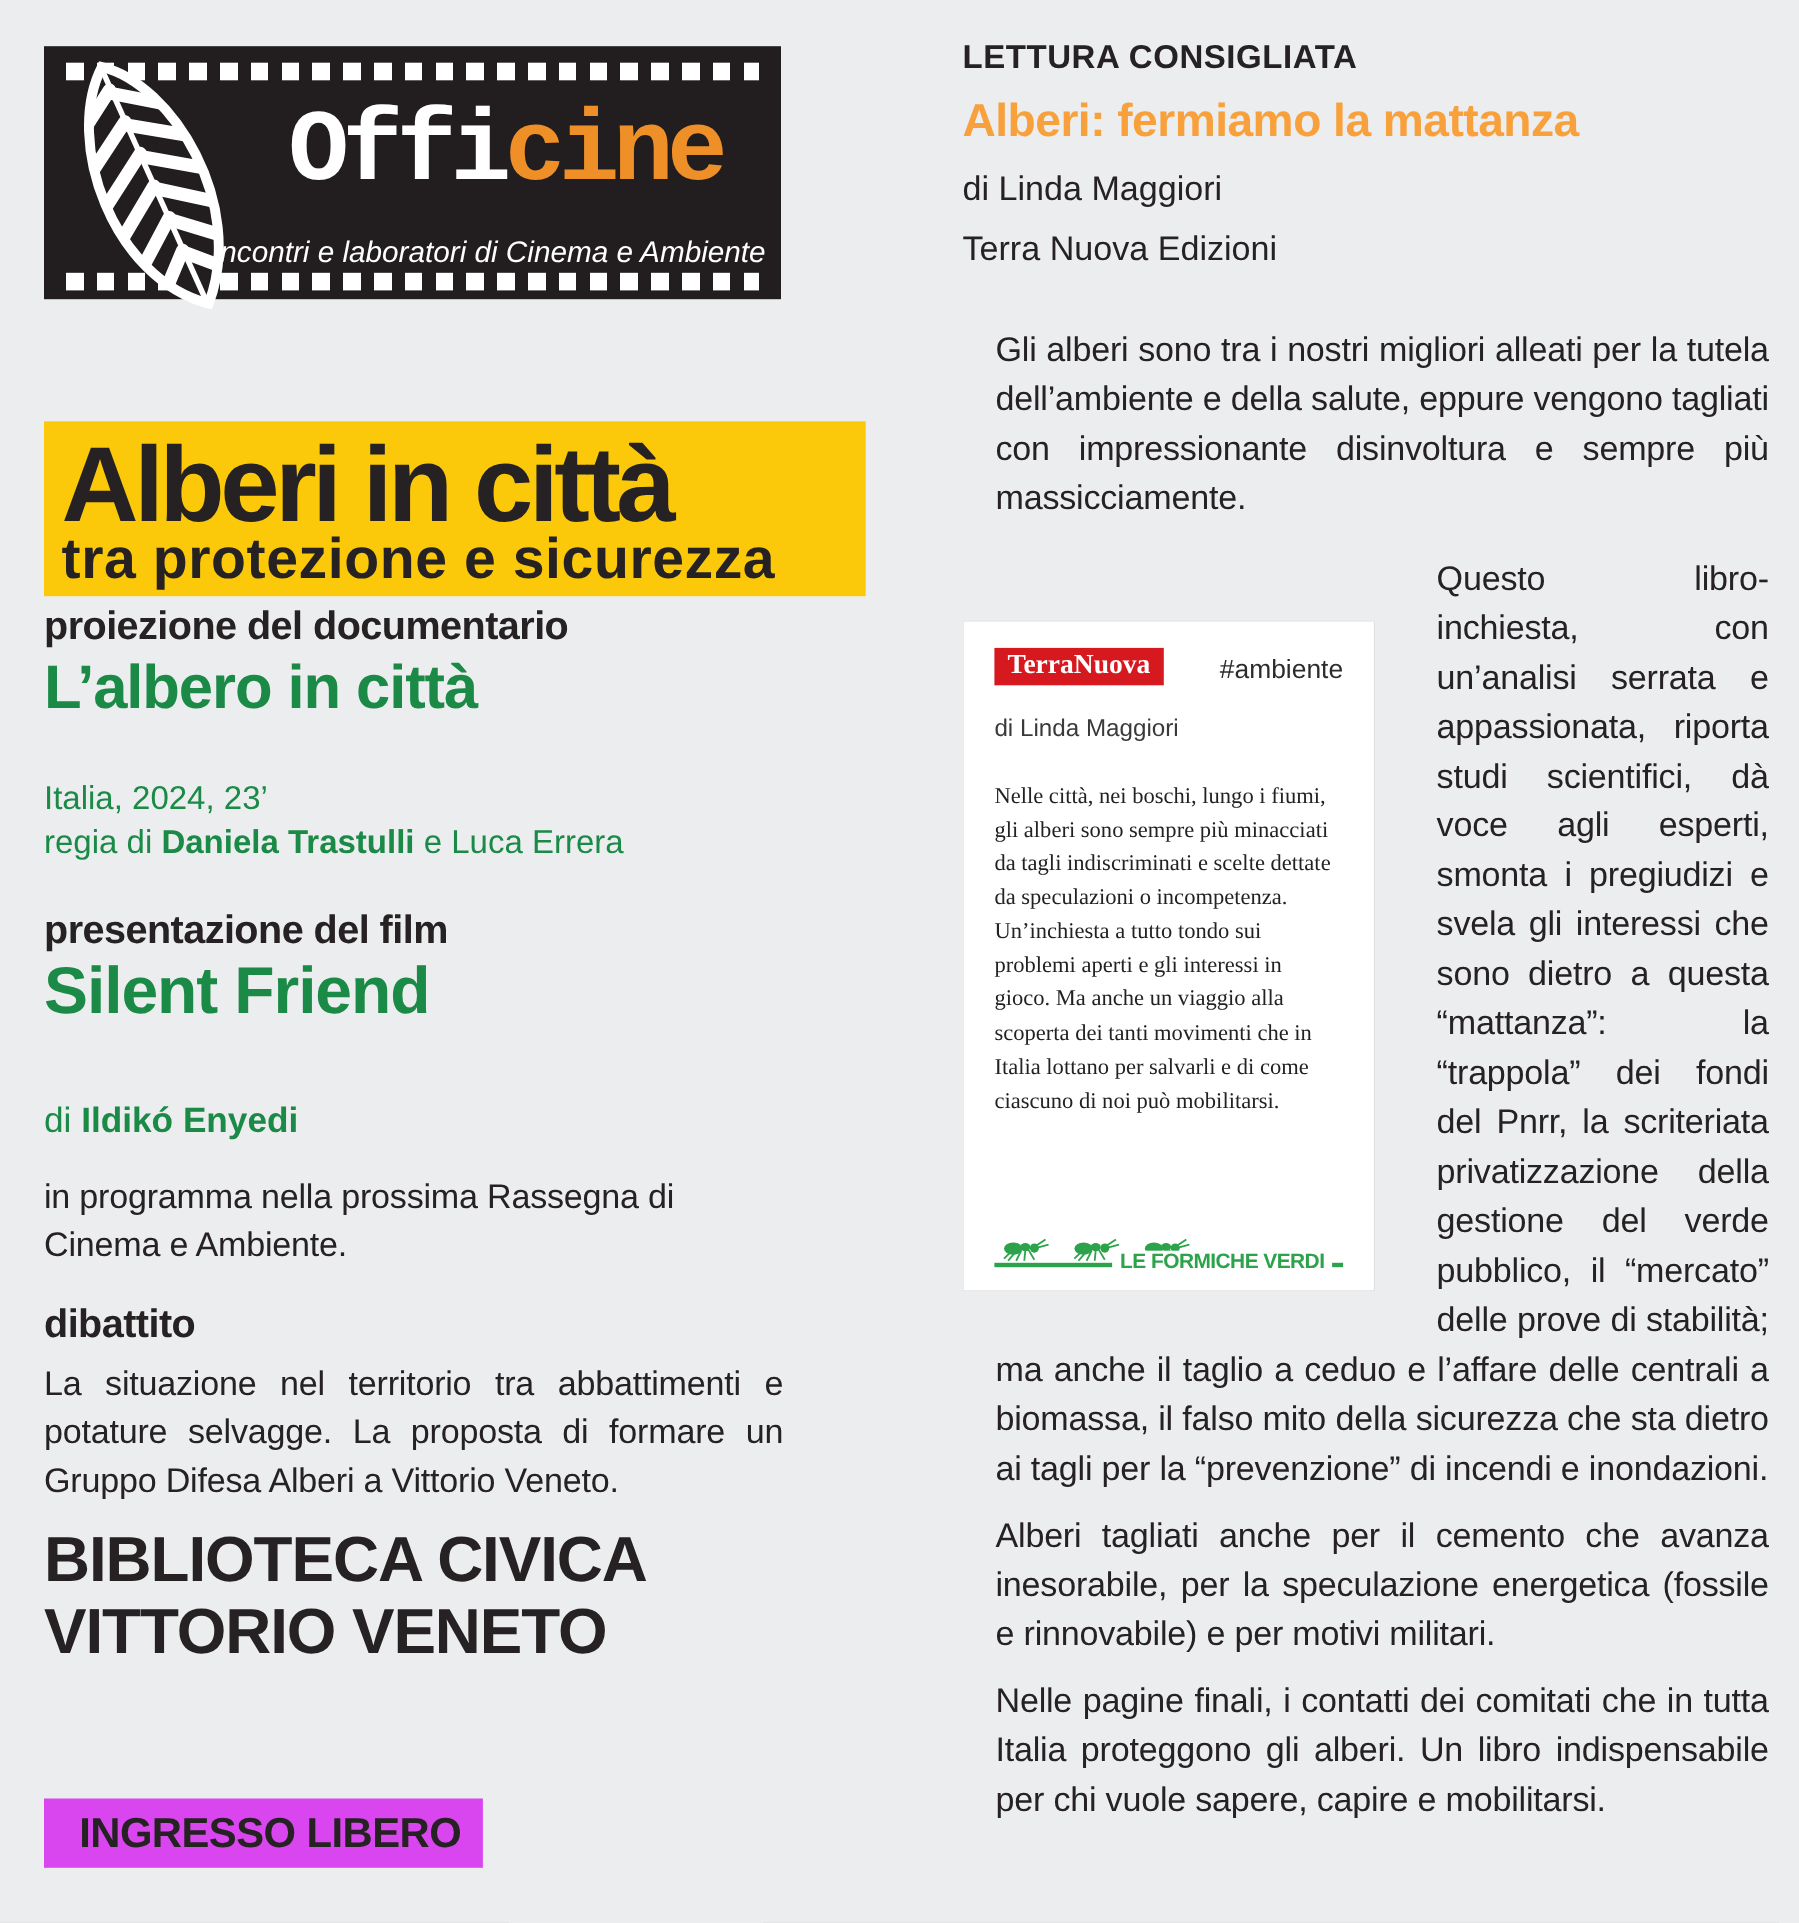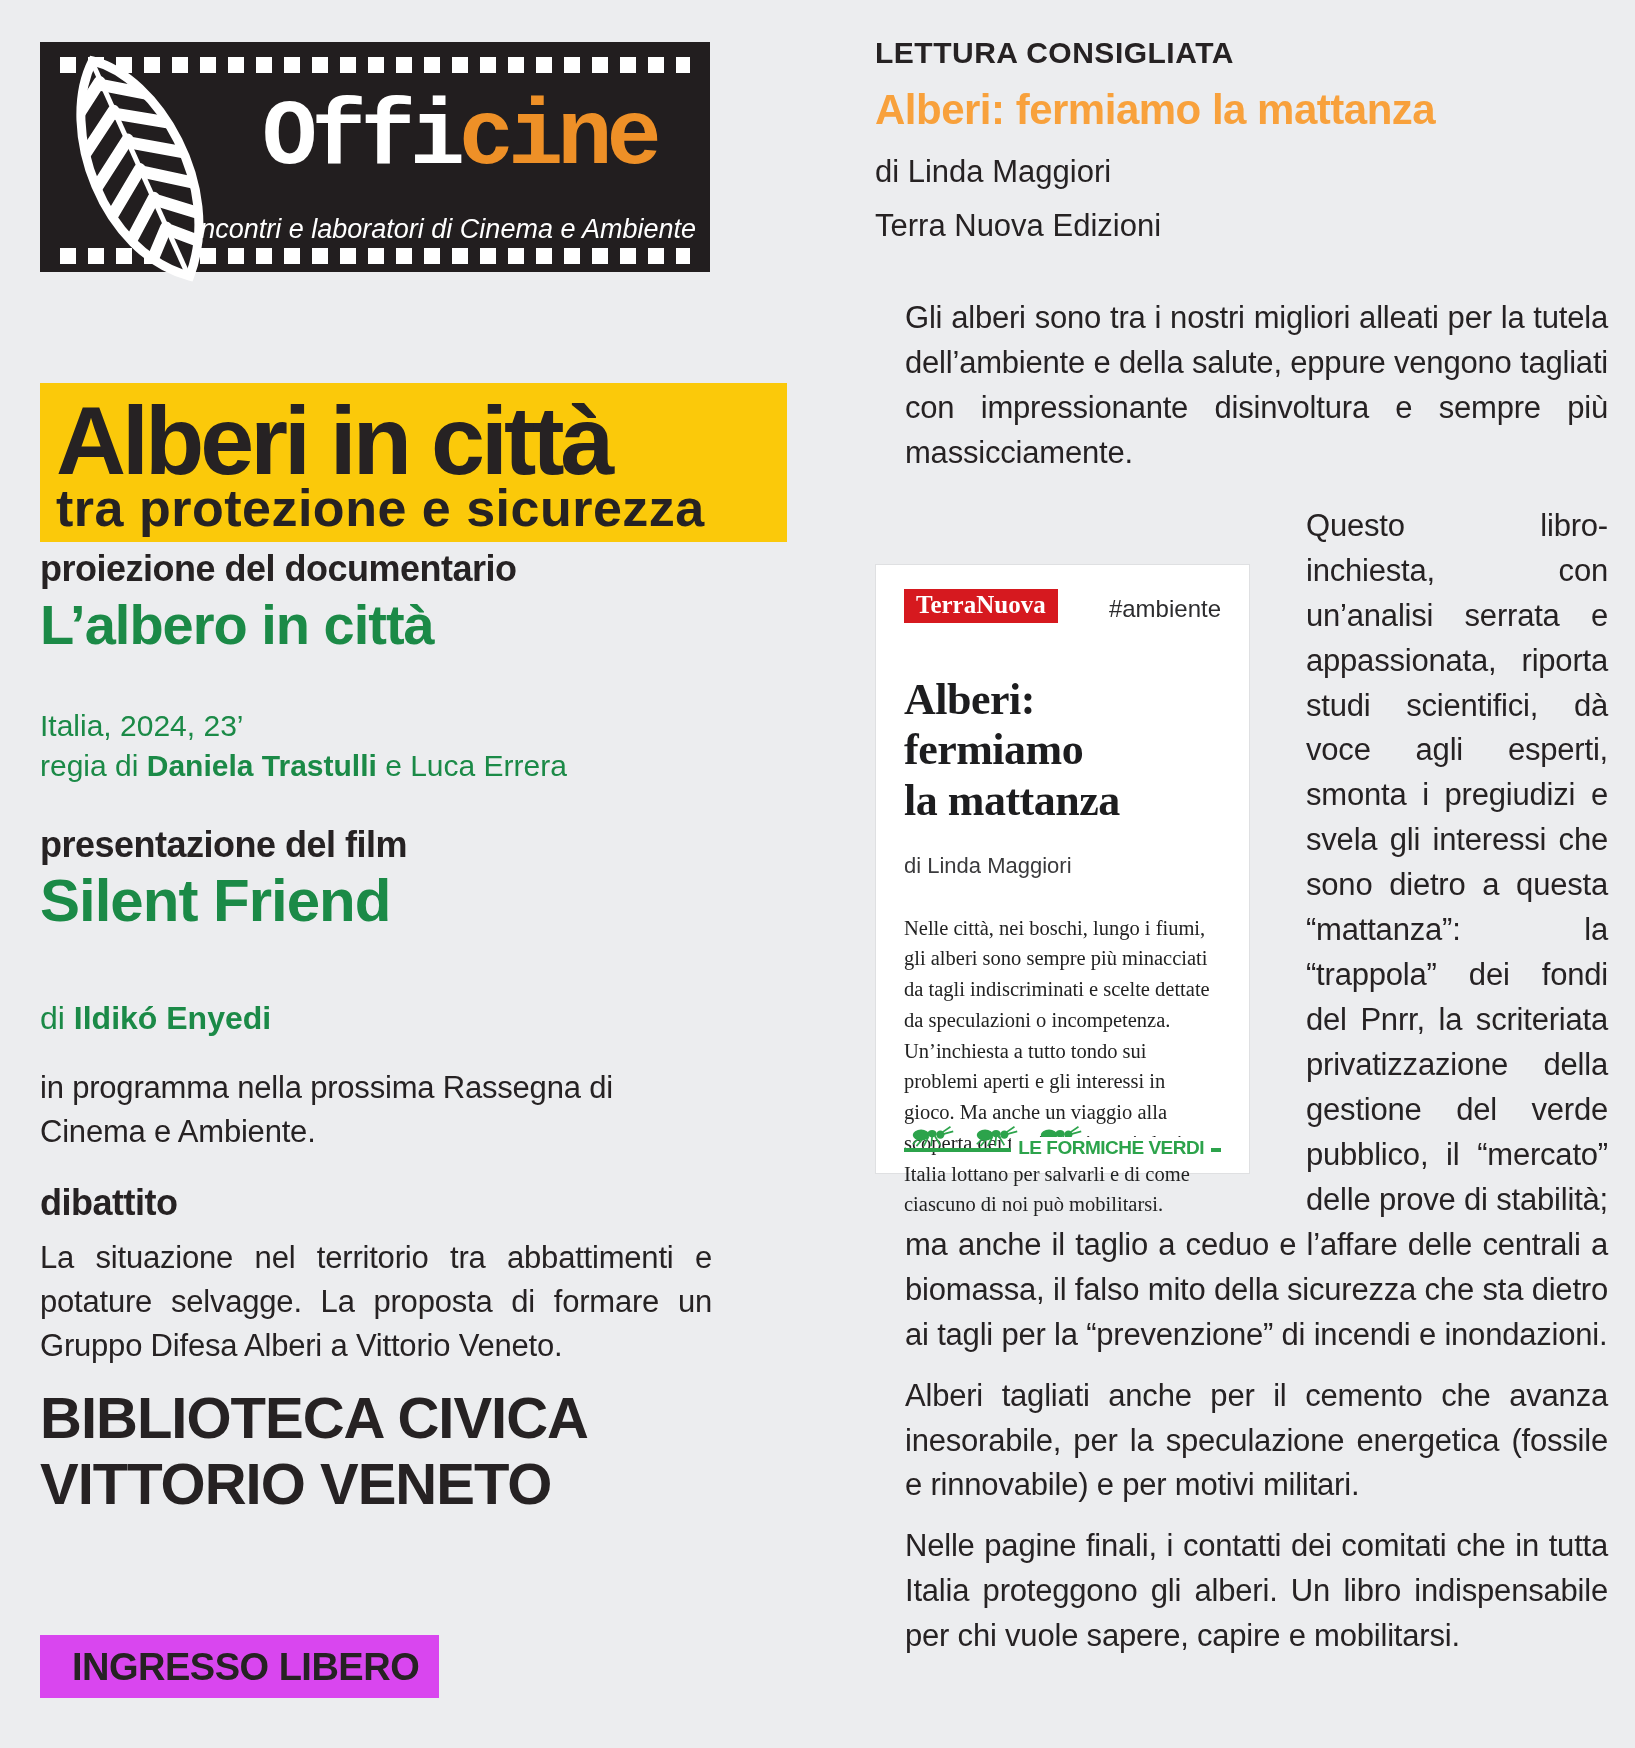--- a/index.html
+++ b/index.html
@@ -147,23 +147,20 @@
     <div class="read-author">di Linda Maggiori</div>
     <div class="read-publisher">Terra Nuova Edizioni</div>
 
     <p class="intro body-text">Gli alberi sono tra i nostri migliori alleati per la tutela dell’ambiente e della salute, eppure vengono tagliati con impressionante disinvoltura e sempre più massicciamente.</p>
 
     <div class="wrapzone">
       <div class="bookfloat">
         <div class="book">
           <span class="badge">TerraNuova</span>
           <span class="hashtag">#ambiente</span>
-          <div class="book-title">Alberi:
-fermiamo
-la mattanza</div>
           <div class="book-author">di Linda Maggiori</div>
           <div class="book-blurb">Nelle città, nei boschi, lungo i fiumi, gli alberi sono sempre più minacciati da tagli indiscriminati e scelte dettate da speculazioni o incompetenza. Un’inchiesta a tutto tondo sui problemi aperti e gli interessi in gioco. Ma anche un viaggio alla scoperta dei tanti movimenti che in Italia lottano per salvarli e di come ciascuno di noi può mobilitarsi.</div>
           <div class="book-footer">
             <div class="rule"></div>
             <div class="ants">
               <svg width="46" height="26" viewBox="0 0 50 26" aria-hidden="true">
                 <g fill="#2CA34B" stroke="#2CA34B">
                   <ellipse cx="12" cy="12" rx="9" ry="6" stroke="none"></ellipse>
                   <ellipse cx="24" cy="10.5" rx="5" ry="4" stroke="none"></ellipse>
                   <circle cx="33" cy="11.5" r="4.5" stroke="none"></circle>

